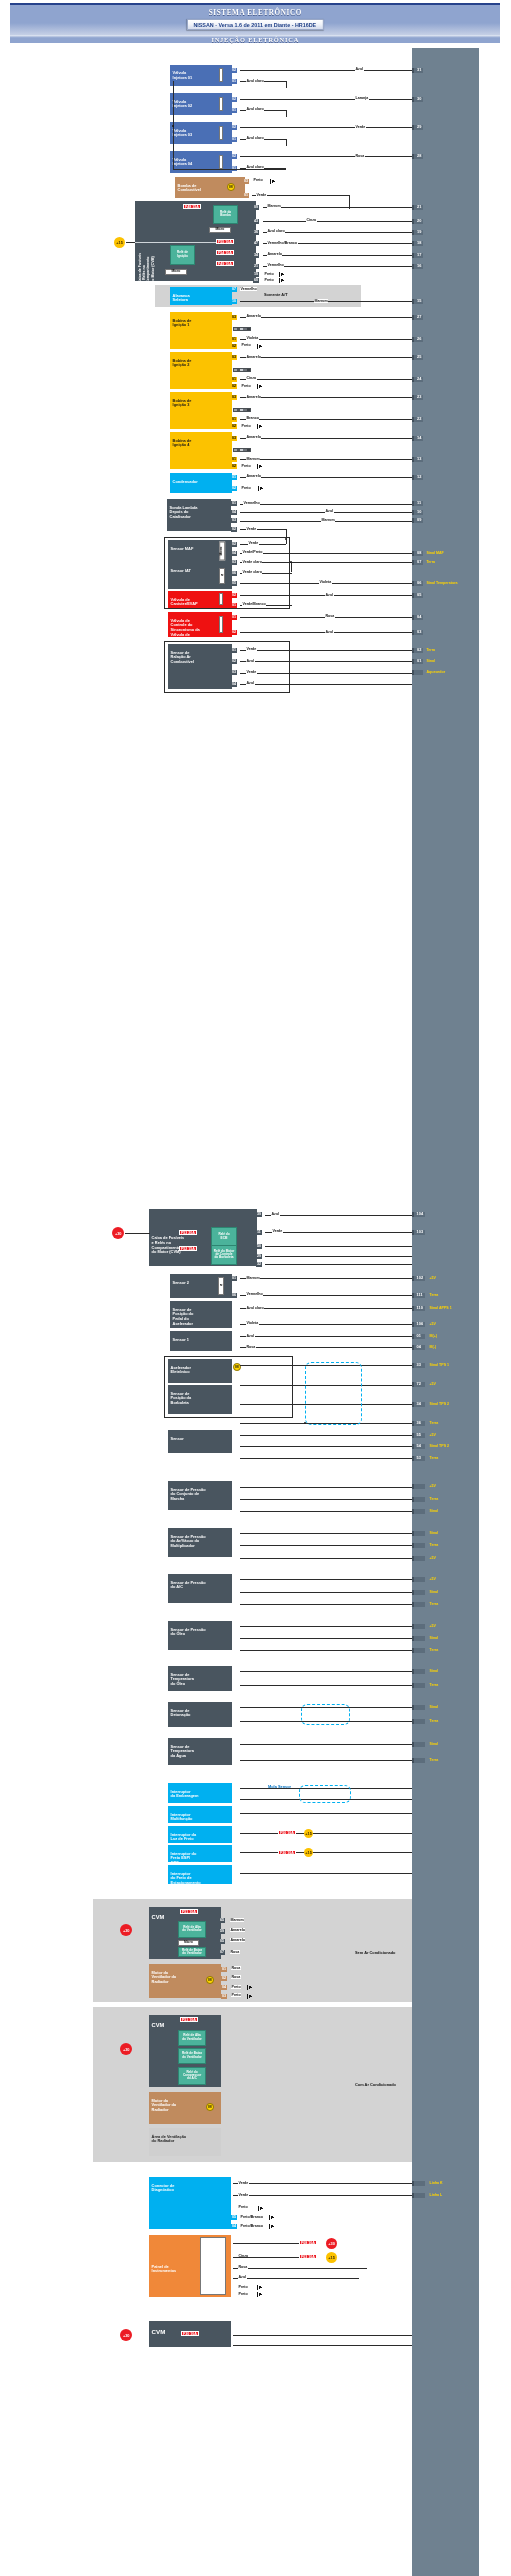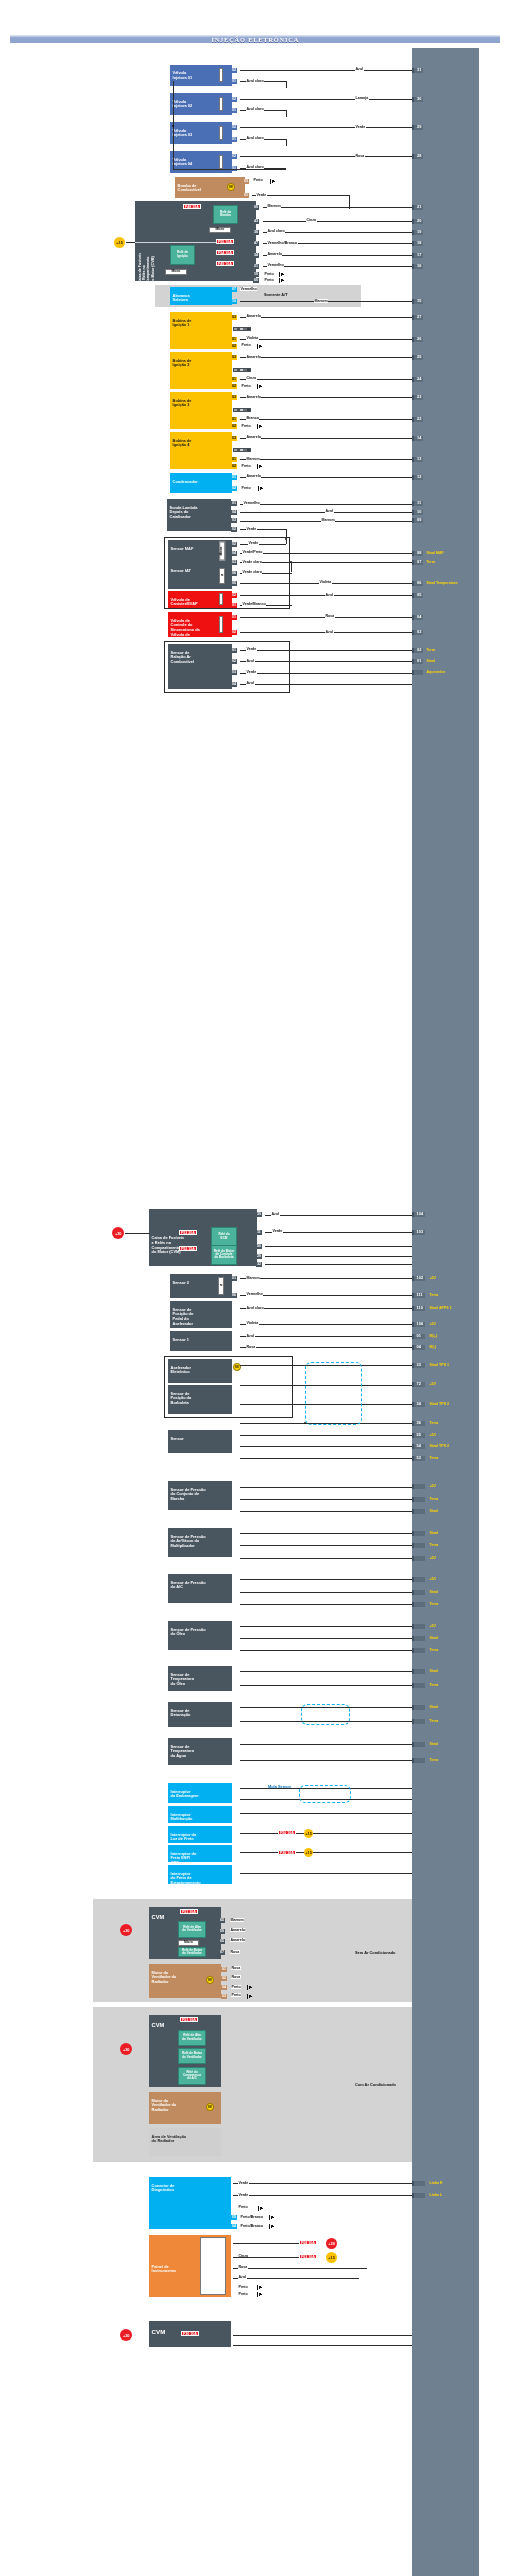--- a/index.html
+++ b/index.html
@@ -148,20 +148,24 @@
   .acpanel { position:absolute; background:#d3d3d3; }
   .acnote { position:absolute; font-size:3.9px; font-weight:bold; color:#111; }
 
   
   .shield { position:absolute; border:0.8px dashed #00b0f0; border-radius:6.2px; }
 </style>
 </head>
 <body>
 
 <div id="header-wrap">
+  <div id="header-band">
+    <div id="sistema-title">SISTEMA ELETRÔNICO</div>
+    <div id="vehicle-chip">NISSAN - Versa 1.6 de 2011 em Diante - HR16DE</div>
+  </div>
   <div id="injecao-band">
     <div id="injecao-title">INJEÇÃO ELETRÔNICA</div>
   </div>
 </div>
 
 <div id="canvas">
 
   <div class="ecu-spine" style="left:412px;top:4.1px;width:67px;height:2937px;"></div>
 
   <div class="cbox blue" style="left:170px;top:20.6px;width:62px;height:21.6px;">

